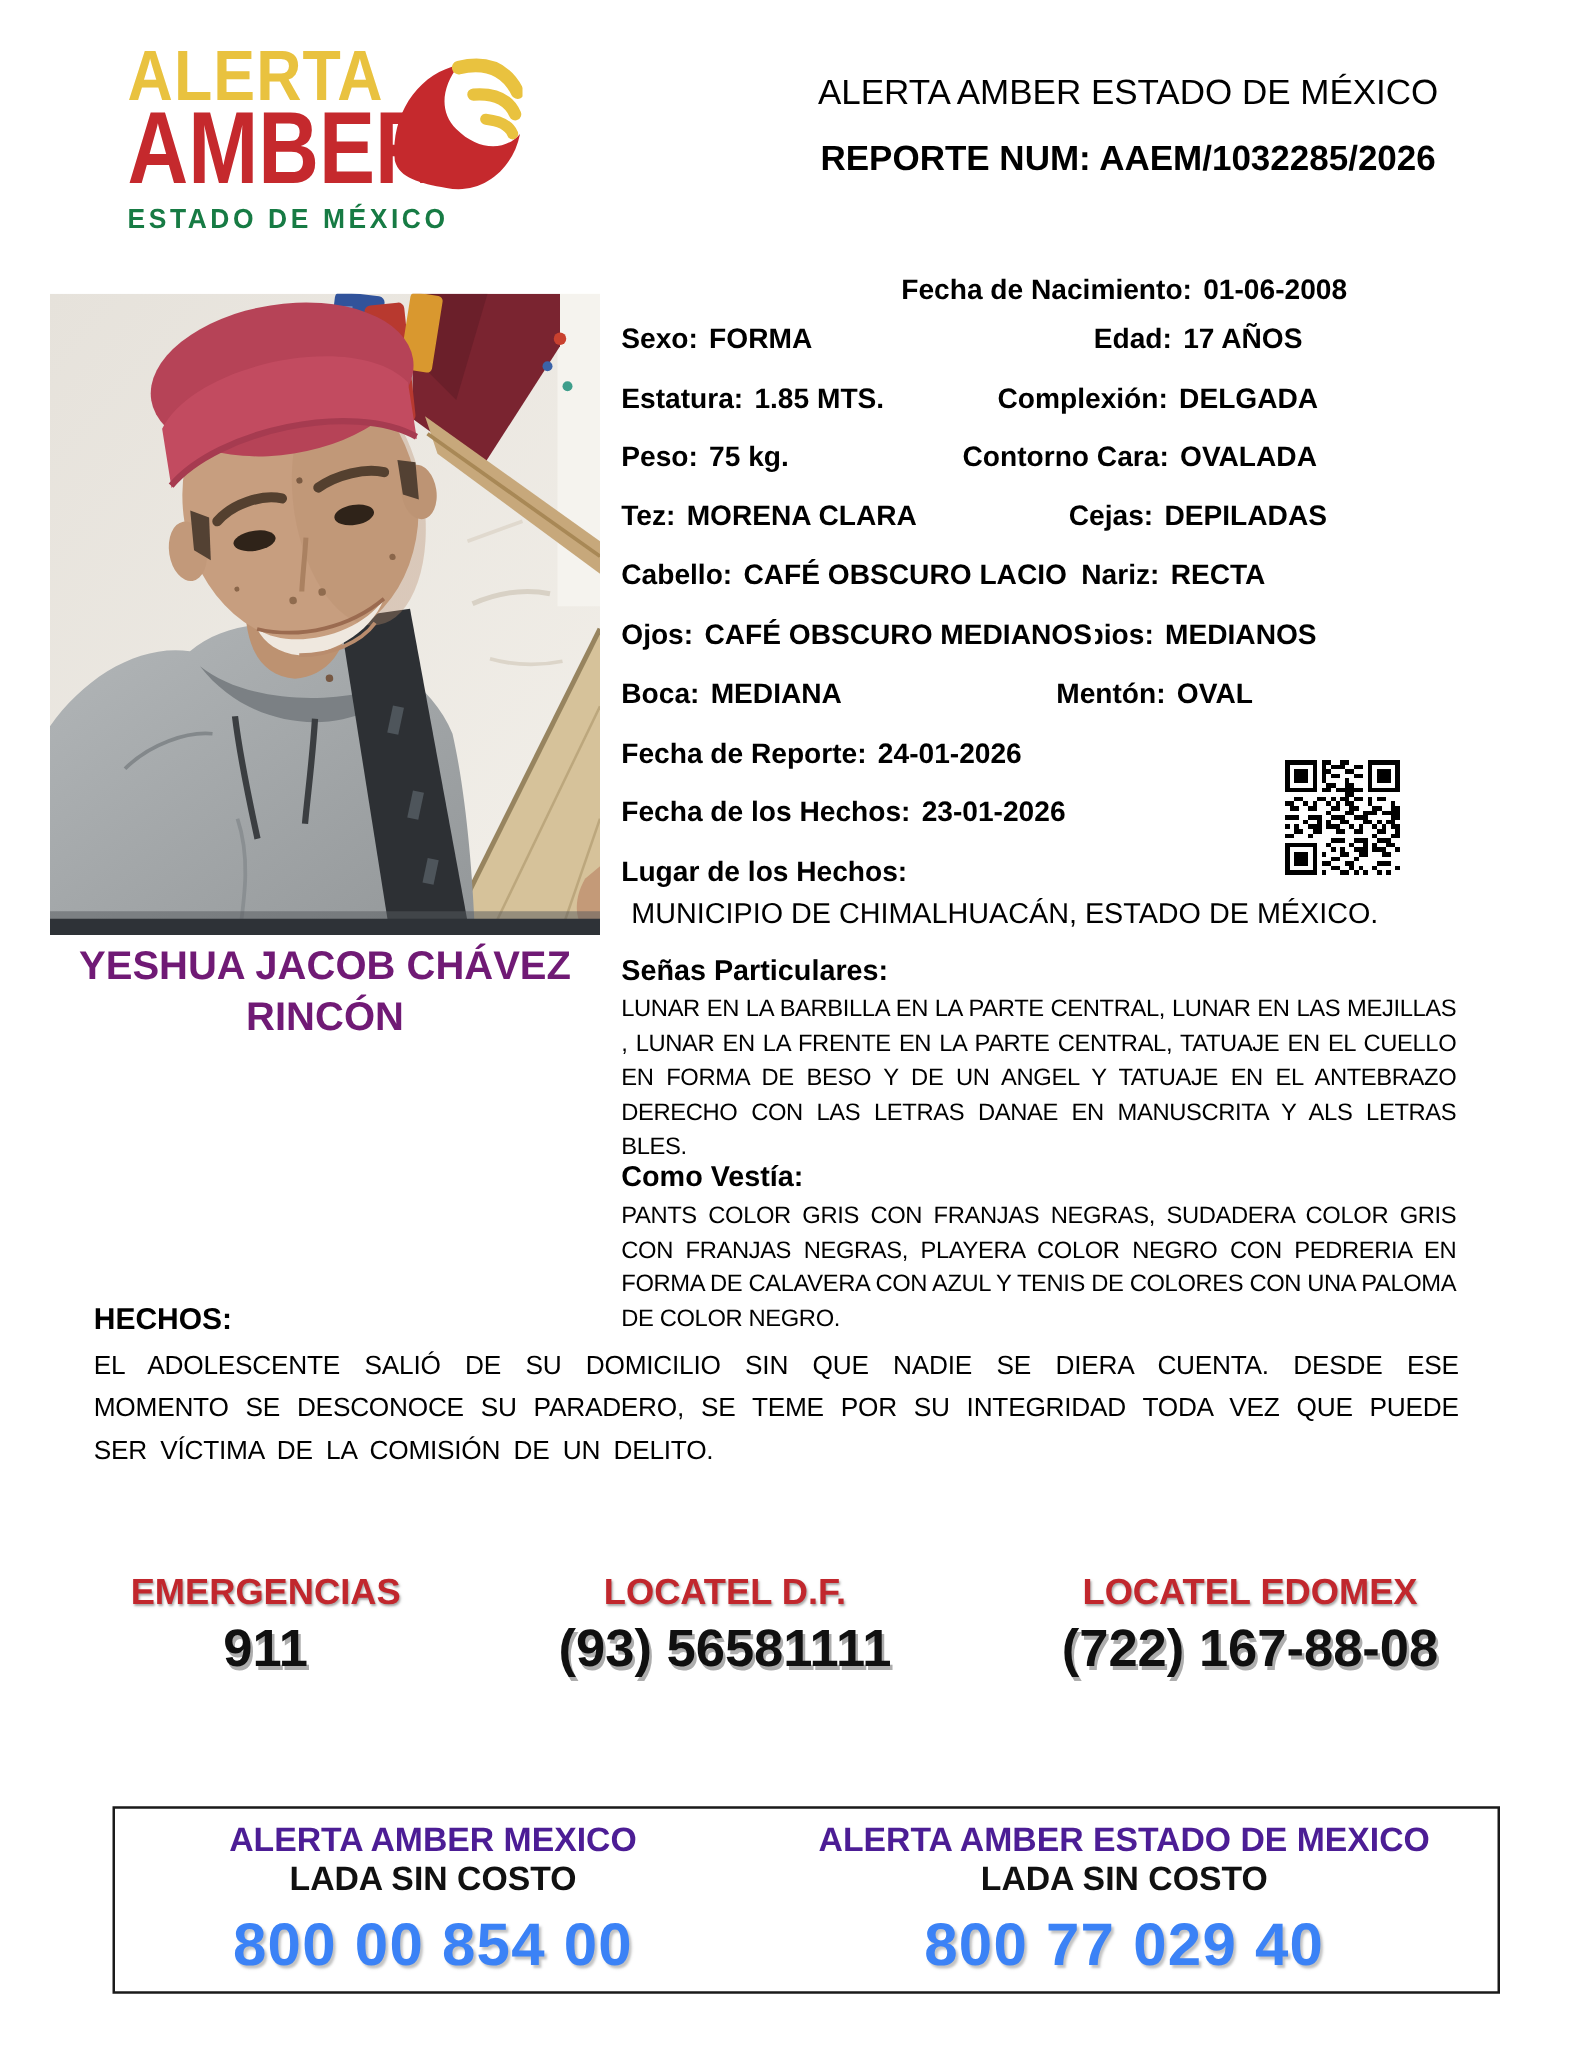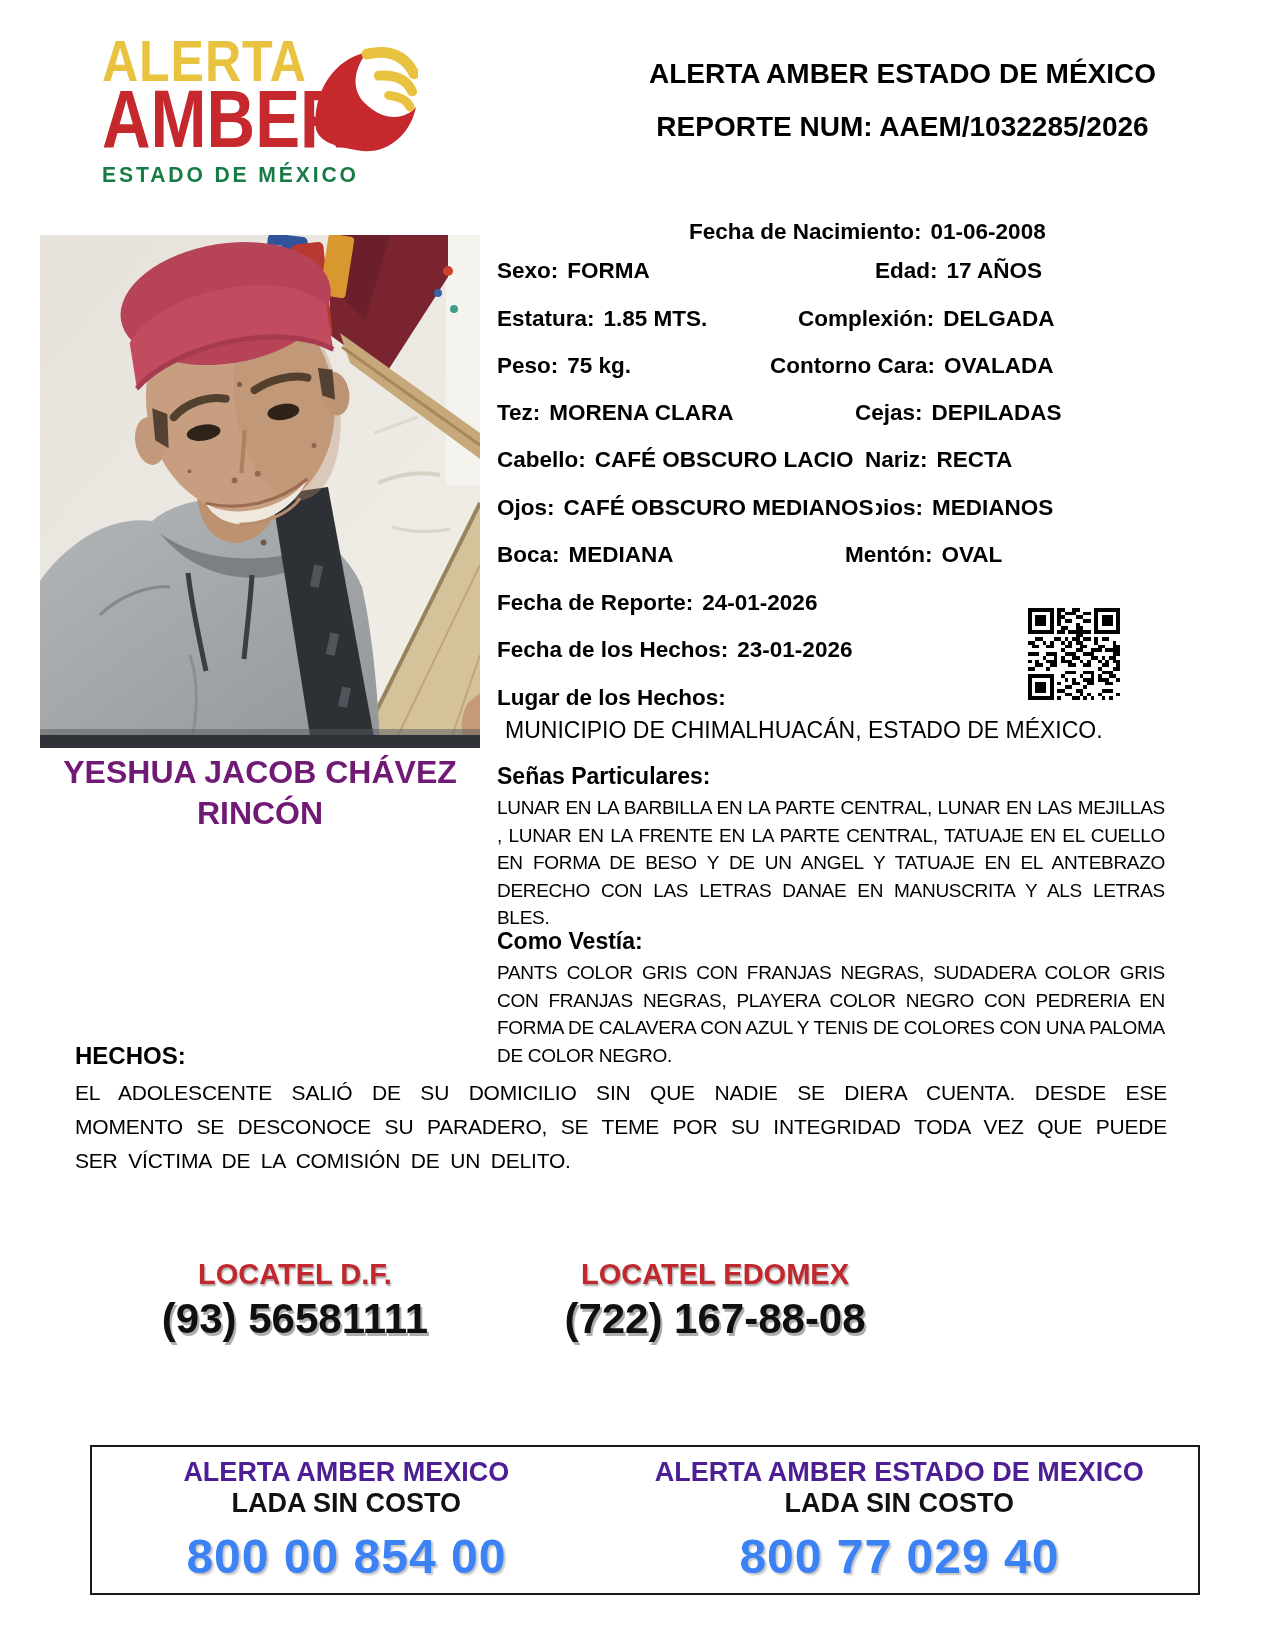--- a/index.html
+++ b/index.html
@@ -11,21 +11,21 @@
   .logo-alerta{font-weight:700;font-size:57px;line-height:54px;color:#E9C23F;
                transform:scaleX(0.88);transform-origin:left;letter-spacing:1px;}
   .logo-amber{font-weight:700;font-size:82px;line-height:74px;color:#C5292D;
               transform:scaleX(0.82);transform-origin:left;margin-top:-6px;letter-spacing:0px;}
   .logo-edomex{font-weight:700;font-size:22px;color:#177B44;letter-spacing:3px;margin-top:6px;
                transform:scaleX(0.96);transform-origin:left;}
   .swoosh{position:absolute;left:208px;top:10px;width:108px;height:138px;}
 
   
   .hdr{position:absolute;left:615px;top:58px;width:575px;text-align:center;}
-  .hdr-title{font-size:28px;font-weight:700;letter-spacing:0px;}
+  .hdr-title{font-size:28px;font-weight:400;letter-spacing:0px;}
   .hdr-report{font-size:28px;font-weight:700;margin-top:21px;}
 
   
   .photo{position:absolute;left:40px;top:235px;width:440px;height:513px;}
   .photo svg{display:block;width:100%;height:100%;}
 
   
   .name{position:absolute;left:20px;top:752px;width:480px;text-align:center;
         color:#701a75;font-size:32px;font-weight:700;line-height:41px;}
 
@@ -173,21 +173,21 @@
     </svg>
   </div>
 
   <div class="name">
     <div>YESHUA JACOB CHÁVEZ</div>
     <div>RINCÓN</div>
   </div>
 
   <div class="details">
     <div class="drow" style="top:4px;">
-      <span class="cell-left" style="left:192px;">
+      <span class="cell-left" style="left:224px;">
         <span class="lbl">Fecha de Nacimiento:</span><span>01-06-2008</span>
       </span>
     </div>
     <div class="drow" style="top:43px;">
       <span class="cell-right" style="left:378px;">
         <span class="lbl">Edad:</span><span>17 AÑOS</span>
       </span>
       <span class="cell-left">
         <span class="lbl">Sexo:</span><span>FORMA</span>
       </span>
@@ -466,20 +466,24 @@
     <h3>Como Vestía:</h3>
     <p>PANTS COLOR GRIS CON FRANJAS NEGRAS, SUDADERA COLOR GRIS CON FRANJAS NEGRAS, PLAYERA COLOR NEGRO CON PEDRERIA EN FORMA DE CALAVERA CON AZUL Y TENIS DE COLORES CON UNA PALOMA DE COLOR NEGRO.</p>
   </div>
 
   <div class="hechos">
     <h3>HECHOS:</h3>
     <p>EL ADOLESCENTE SALIÓ DE SU DOMICILIO SIN QUE NADIE SE DIERA CUENTA. DESDE ESE MOMENTO SE DESCONOCE SU PARADERO, SE TEME POR SU INTEGRIDAD TODA VEZ QUE PUEDE SER VÍCTIMA DE LA COMISIÓN DE UN DELITO.</p>
   </div>
 
   <div class="contacts">
+    <div class="contact c1">
+      <div class="clabel">EMERGENCIAS</div>
+      <div class="cnumber">911</div>
+    </div>
     <div class="contact c2">
       <div class="clabel">LOCATEL D.F.</div>
       <div class="cnumber">(93) 56581111</div>
     </div>
     <div class="contact c3">
       <div class="clabel">LOCATEL EDOMEX</div>
       <div class="cnumber">(722) 167-88-08</div>
     </div>
   </div>
 

